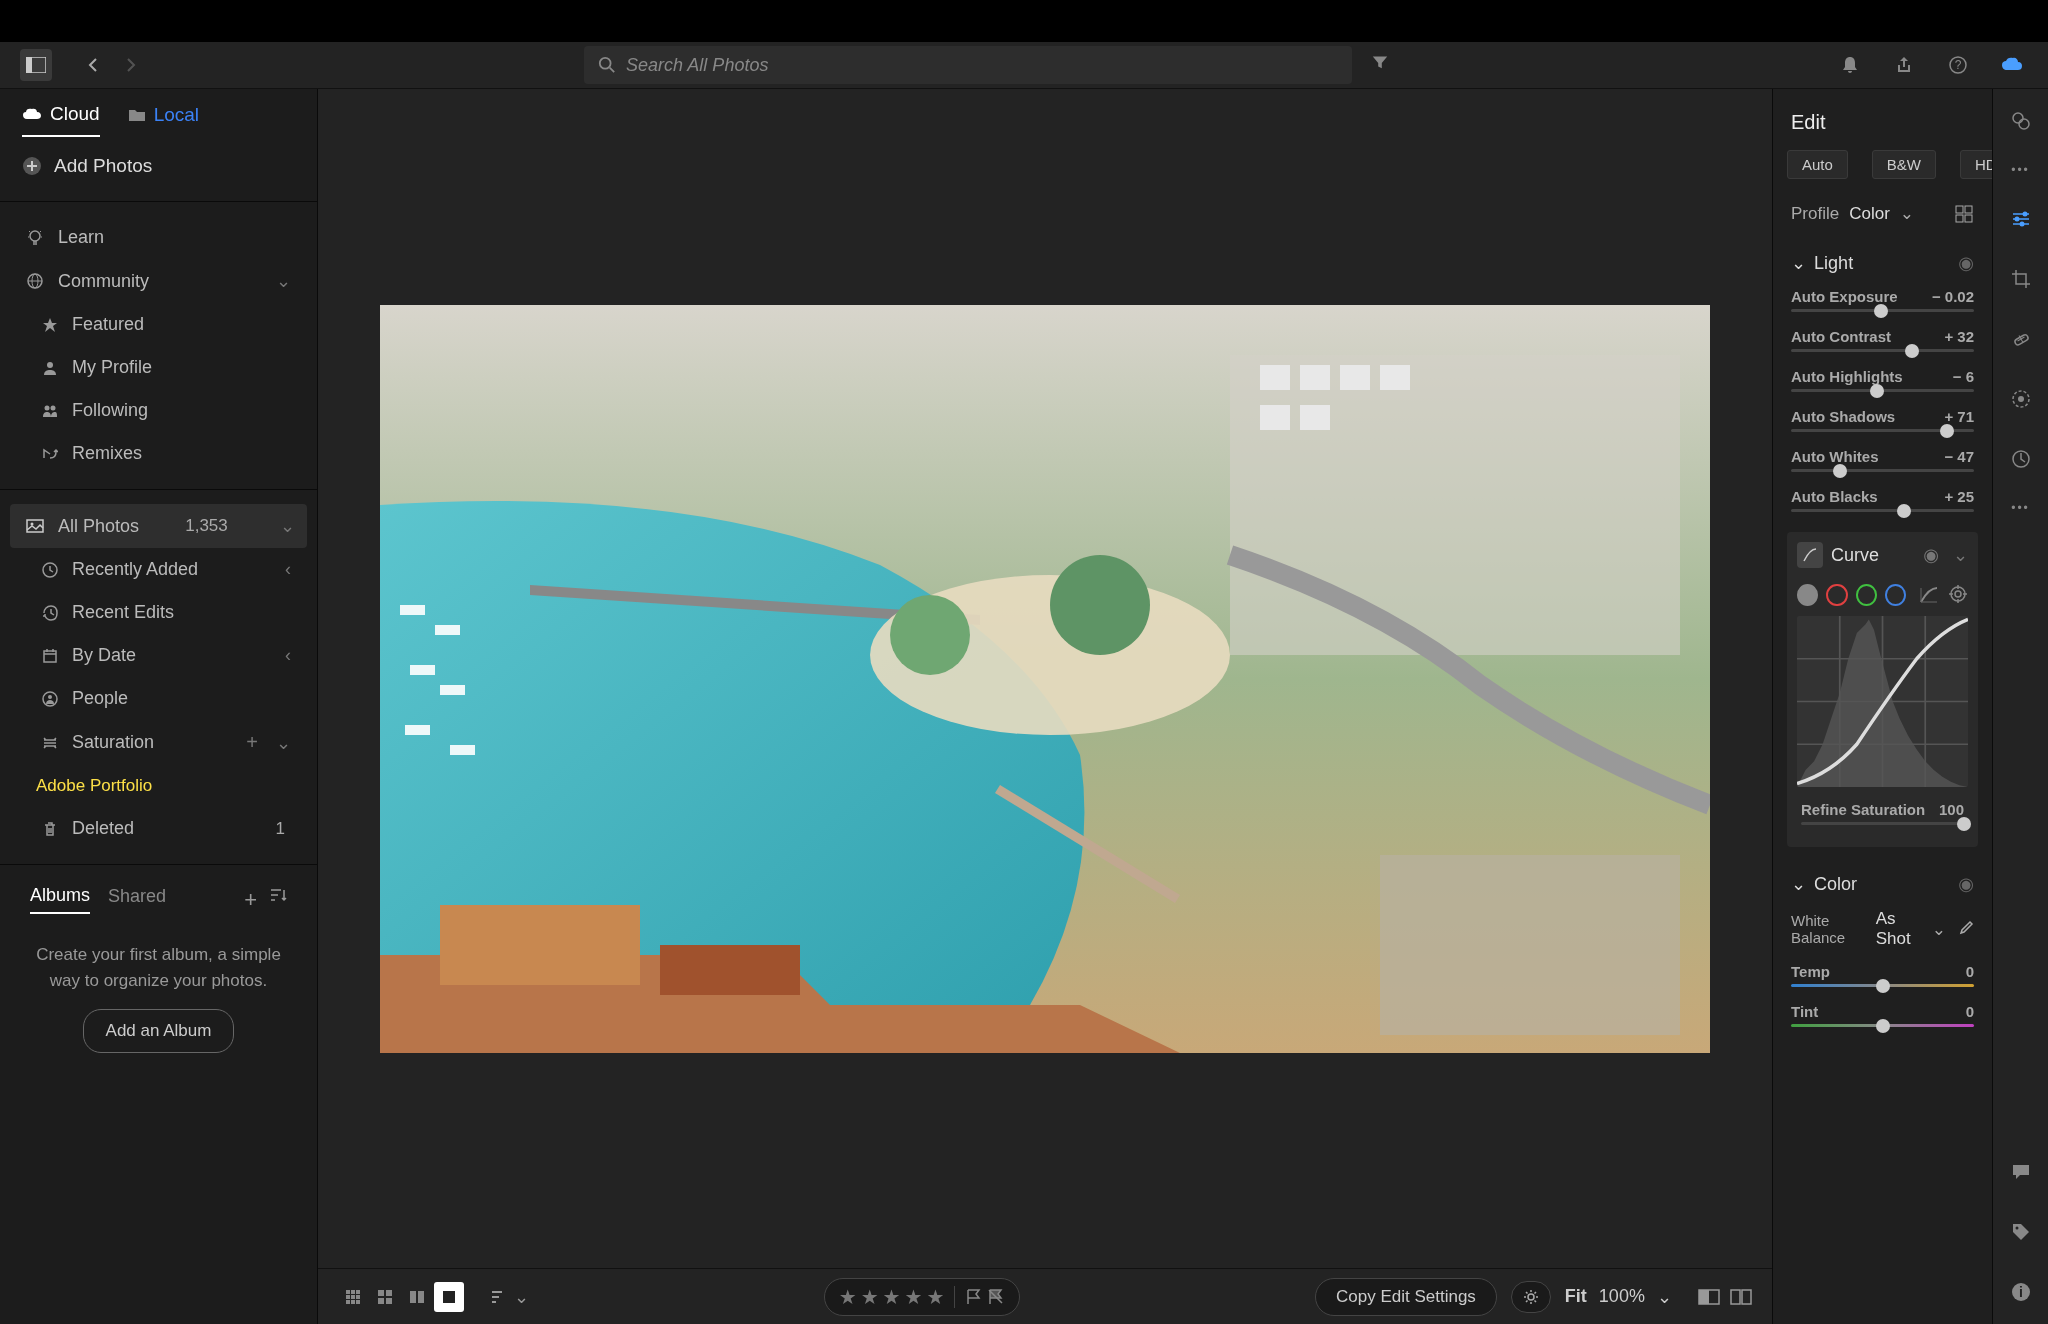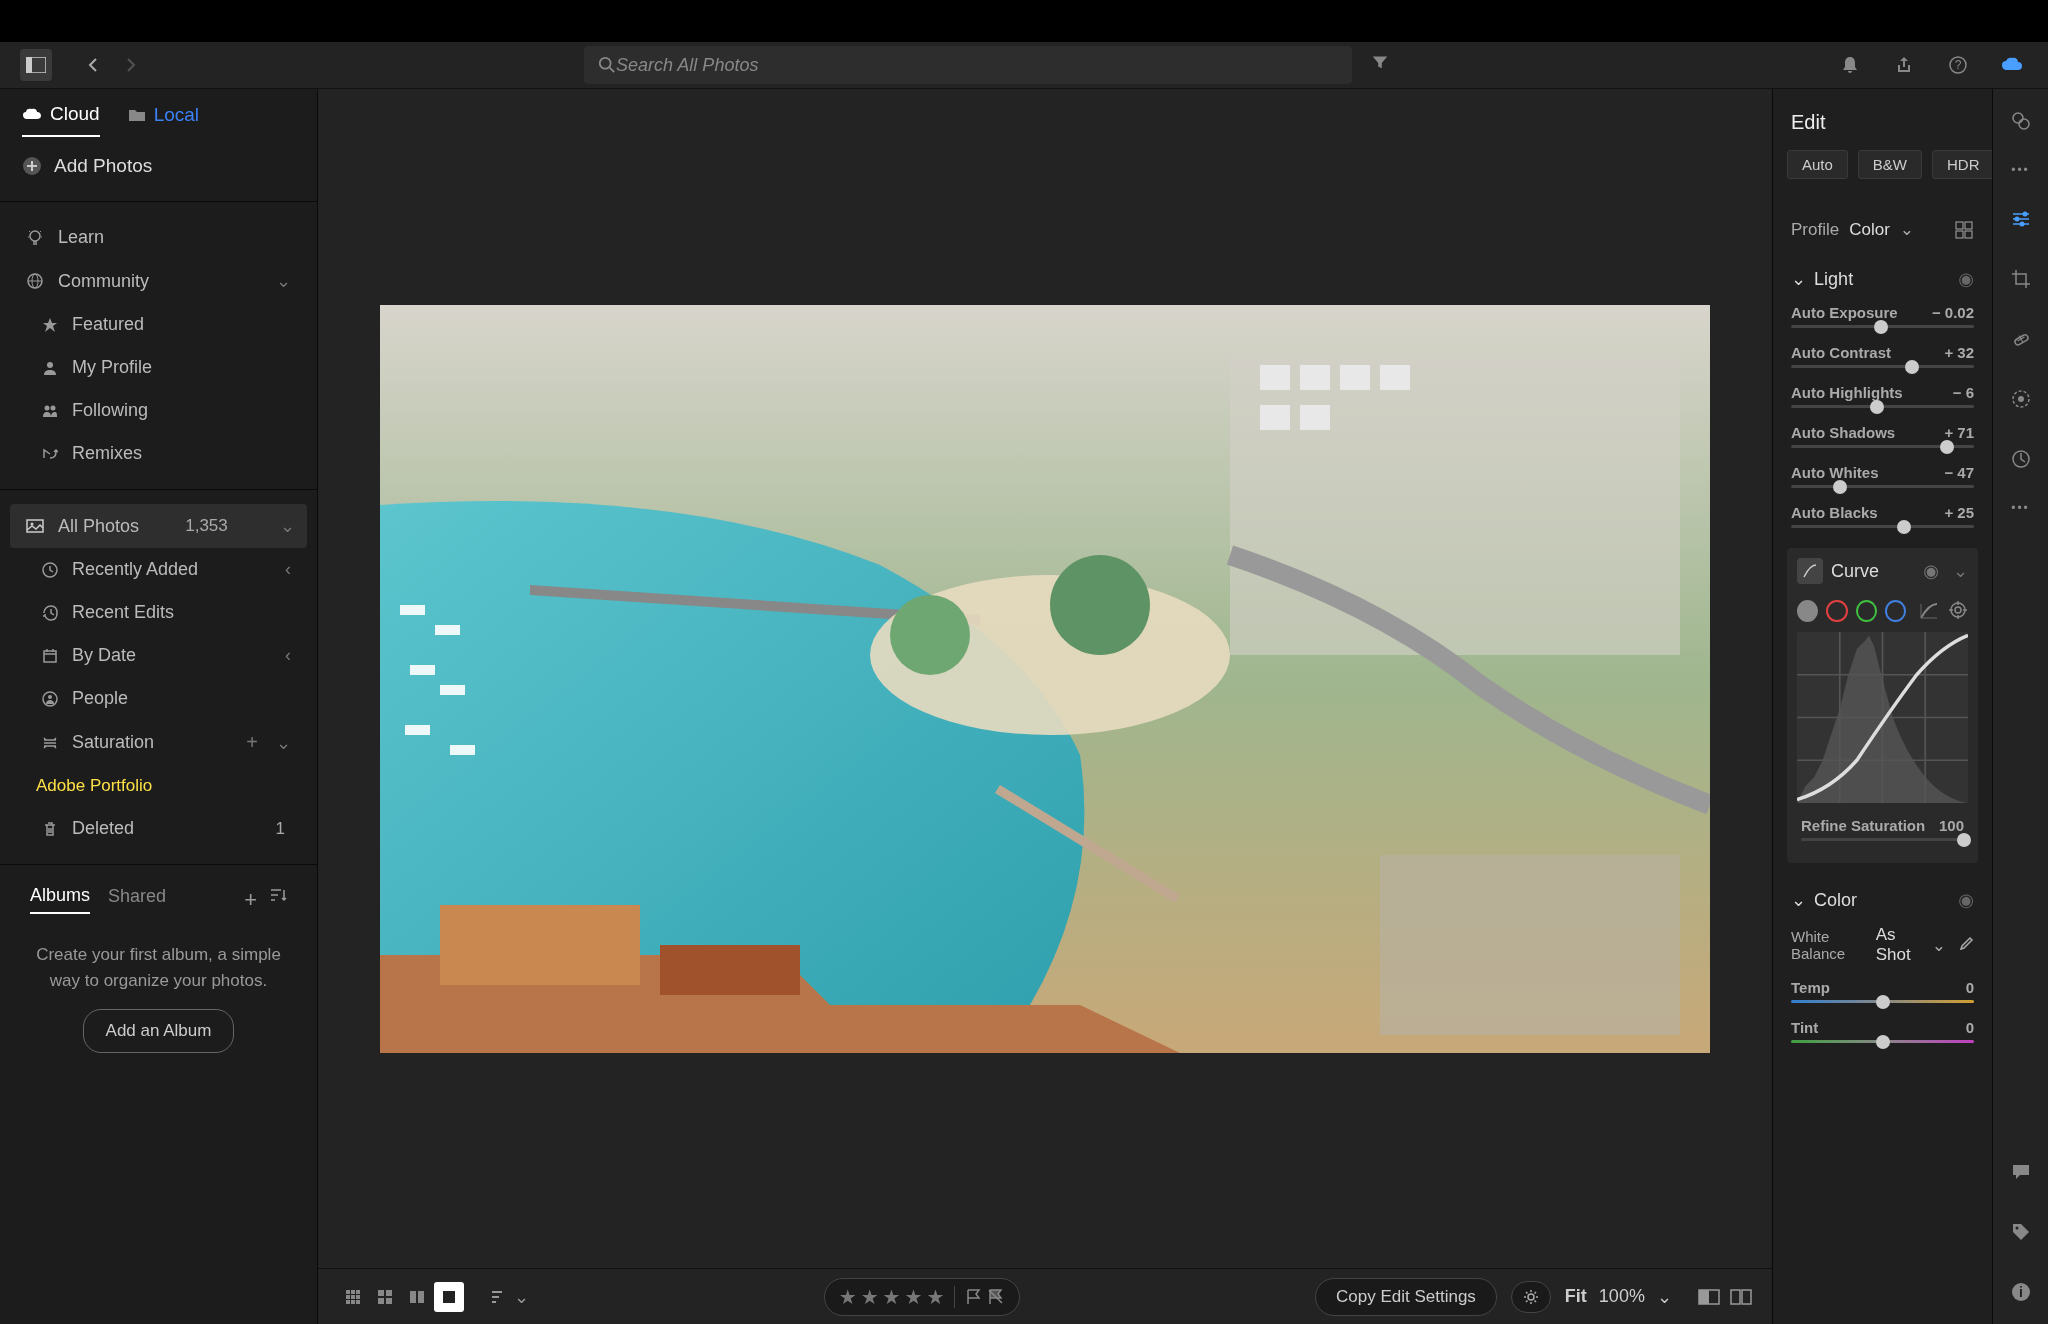--- a/index.html
+++ b/index.html
@@ -6,21 +6,21 @@
 body { background: #1a1a1a; color: #ccc; width: 2048px; height: 1324px; overflow: hidden; font-size: 18px; }
 .app { display: flex; flex-direction: column; height: 100%; }
 
 
 .topbar { height: 42px; background: #000; display: flex; align-items: center; }
 .toolbar { height: 47px; background: #232323; display: flex; align-items: center; padding: 0 20px; gap: 18px; border-bottom: 1px solid #111; }
 .icon-btn { width: 32px; height: 32px; display: flex; align-items: center; justify-content: center; cursor: pointer; border-radius: 4px; }
 .icon-btn.active { background: #3a3a3a; }
 .nav-arrows { display:flex; gap: 4px; margin-left: 8px;}
 .search-wrap { flex: 1; display: flex; justify-content: center; }
-.search-box { width: 768px; height: 38px; background: #2d2d2d; border-radius: 4px; display: flex; align-items: center; padding: 0 14px; }
+.search-box { width: 768px; height: 38px; background: #2d2d2d; border-radius: 4px; display: flex; align-items: center; padding: 0 14px; gap: 10px; }
 .search-box input { background: none; border: none; outline: none; color: #ccc; font-size: 18px; font-style: italic; flex: 1; }
 .search-box input::placeholder { color: #888; }
 .right-icons { display: flex; gap: 22px; align-items: center; }
 
 
 .main { flex: 1; display: flex; min-height: 0; }
 
 
 .sidebar { width: 318px; background: #1c1c1c; display: flex; flex-direction: column; border-right: 1px solid #0a0a0a; }
 .tabs { display: flex; padding: 14px 22px 0; gap: 28px; }
@@ -58,21 +58,21 @@
 .gear-btn { background:#1a1a1a; border:1px solid #444; border-radius:20px; padding:6px 10px; cursor:pointer;}
 .fit-zoom { display:flex; align-items:center; gap:12px; margin-left:auto; color:#ccc; font-size:18px;}
 .fit-zoom .fit { font-weight:600;}
 .compare-icons { display:flex; gap:10px; margin-left:12px;}
 
 
 .right-panel { width: 276px; background: #1f1f1f; border-left: 1px solid #0a0a0a; display:flex; overflow:hidden;}
 .edit-panel { flex:1; overflow-y:auto; padding: 12px 14px;}
 .edit-panel::-webkit-scrollbar { width:0;}
 .panel-title { color:#eee; font-size:20px; padding: 10px 4px 16px; }
-.btn-row { display:flex; gap:10px; margin-bottom:32px;}
+.btn-row { display:flex; gap:24px; margin-bottom:16px;}
 .btn-chip { background:#2a2a2a; border:1px solid #3a3a3a; padding:5px 14px; border-radius:3px; font-size:15px; color:#ccc; cursor:pointer;}
 .btn-chip.right { margin-left:auto;}
 .profile-row { display:flex; align-items:center; gap:10px; padding: 8px 4px 18px; color:#aaa; font-size:17px;}
 .profile-row .val { color:#ddd;}
 .profile-icon { margin-left:auto; cursor:pointer;}
 .section-head { display:flex; align-items:center; gap:8px; padding: 10px 4px; color:#ddd; font-size:18px; cursor:pointer;}
 .section-head .eye { margin-left:auto; color:#666;}
 .slider-row { padding: 4px 4px 2px;}
 .slider-labels { display:flex; justify-content:space-between; font-size:15px; color:#aaa; margin-bottom:4px;font-weight:bold;}
 .slider-track { height:3px; background:#444; border-radius:2px; position:relative; margin-bottom:10px;}

